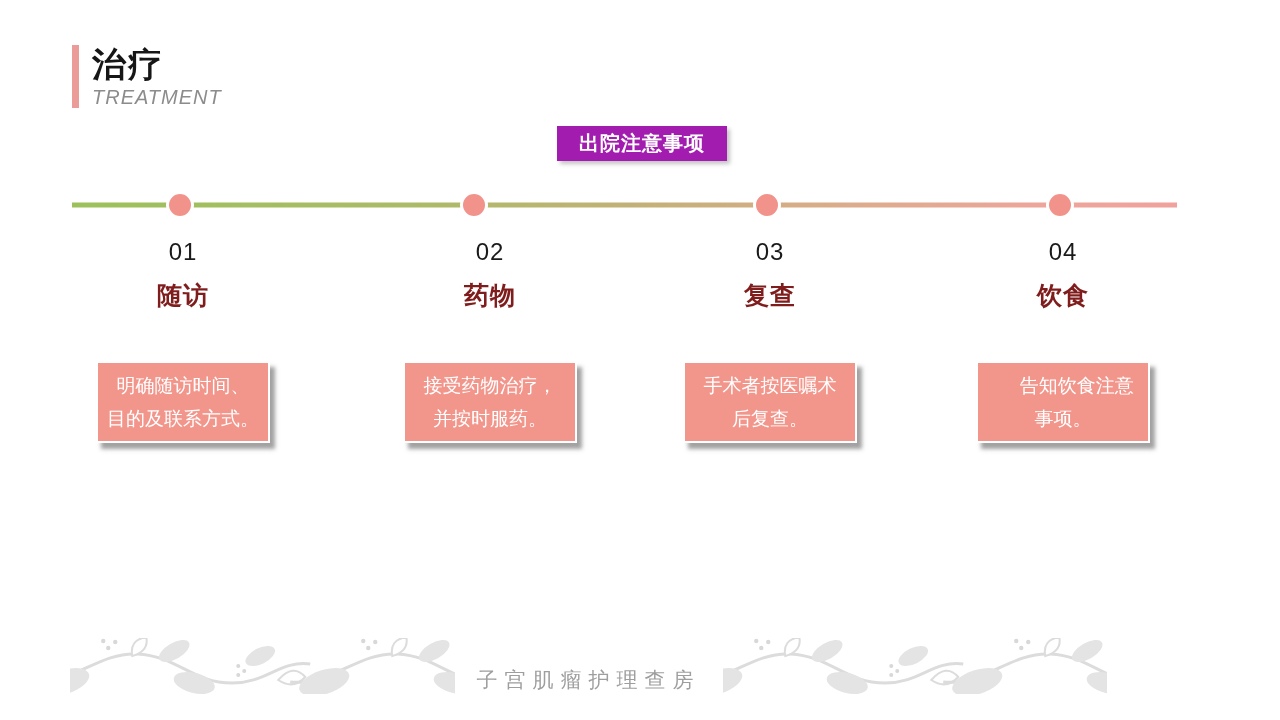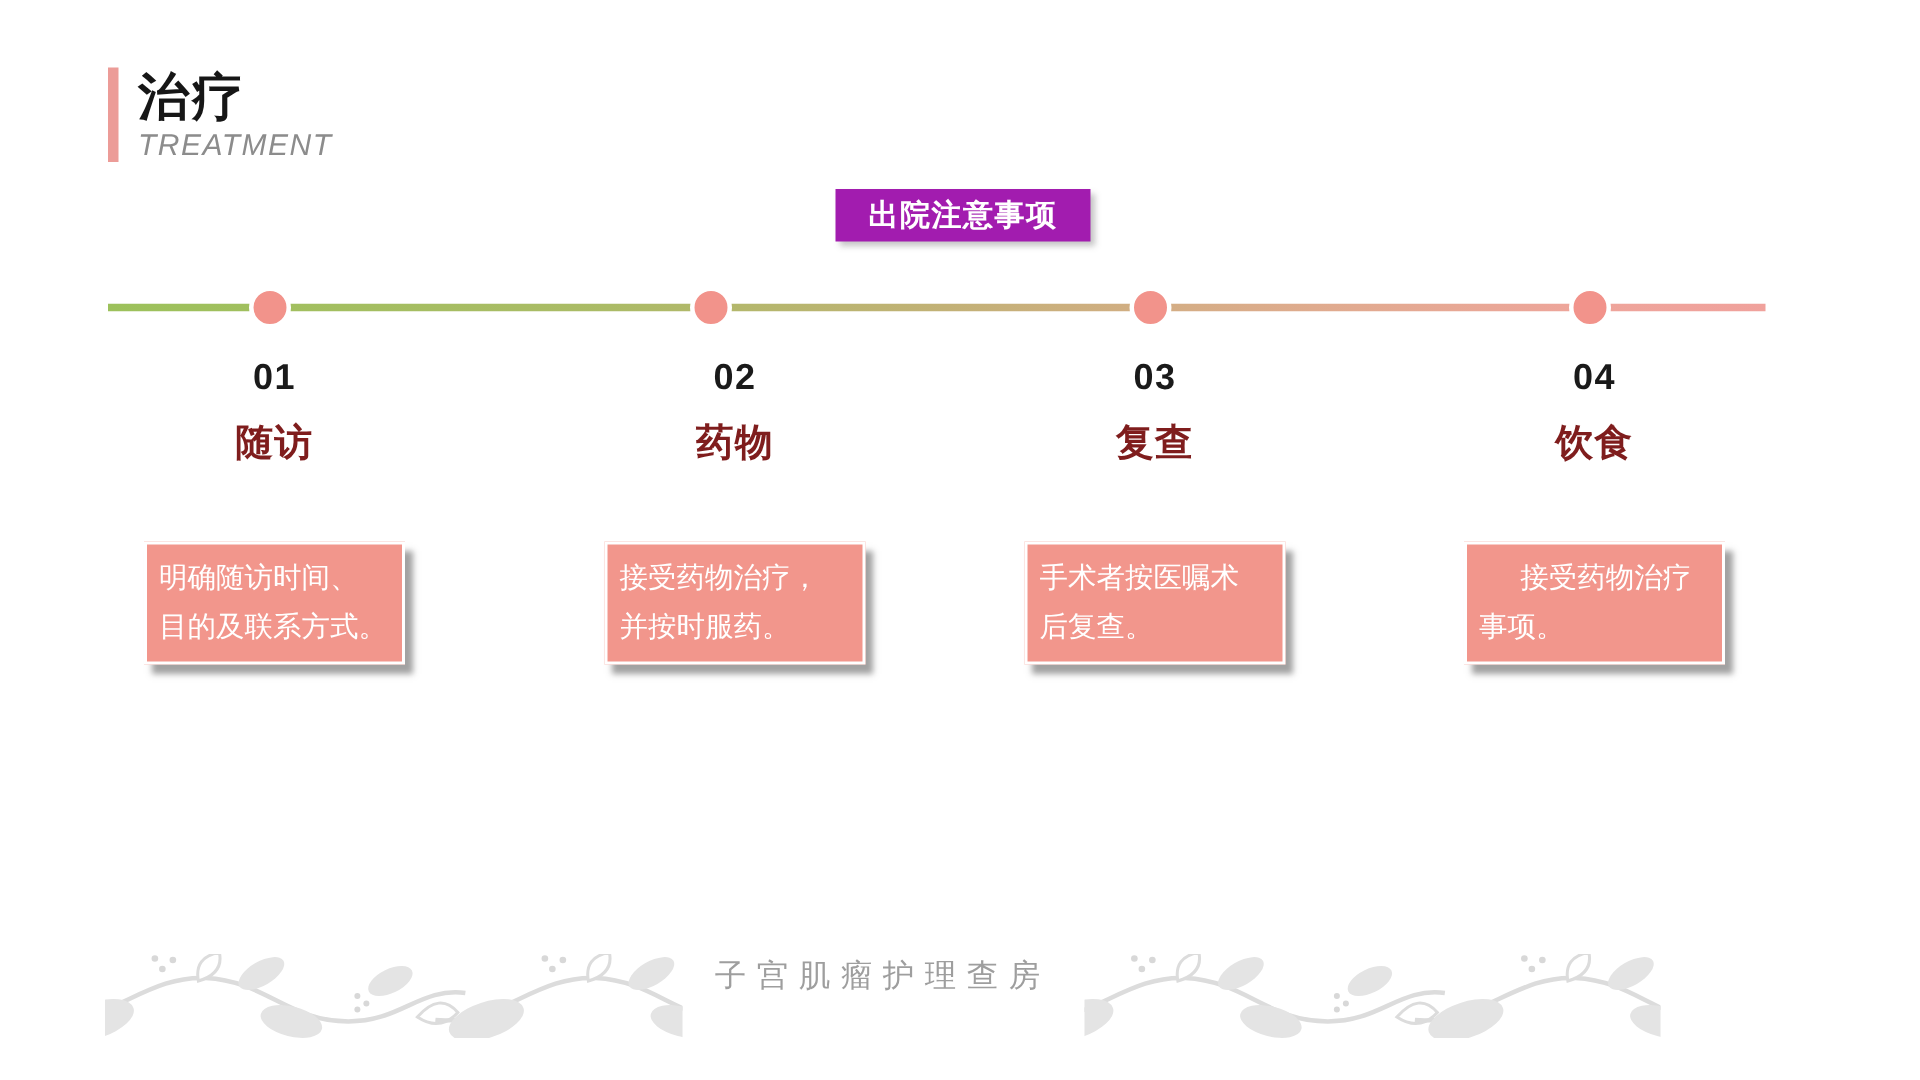--- a/index.html
+++ b/index.html
@@ -64,48 +64,49 @@
     position: absolute; top: 238px;
     width: 174px;
     text-align: center;
   }
   .col-1 { left: 96px; }
   .col-2 { left: 403px; }
   .col-3 { left: 683px; }
   .col-4 { left: 976px; }
 
   .step-number {
-    font-size: 24px; font-weight: 700; color: #1A1A1A;
+    font-size: 24px; font-weight: 400; color: #1A1A1A;
     line-height: 28px; letter-spacing: 1px;
   }
   .step-label {
     margin-top: 14px;
     font-size: 25px; font-weight: 700; color: #7f1d1d;
     line-height: 30px; letter-spacing: 1px;
   }
   .desc-box {
     margin-top: 51px;
     height: 82px;
     background: #F2968C;
     border: 2px solid #ffffff;
     box-shadow: 5px 6px 4px rgba(70,70,70,0.5);
     padding: 6px 8px;
     text-align: left;
   }
   .desc-line {
     color: #ffffff; font-size: 19px; line-height: 33px;
     white-space: nowrap;
+    text-align: center;
   }
   .desc-line.indent-first { text-indent: 1.45em; }
 
   
   .footer {
     position: absolute; left: 70px; right: 70px; top: 636px;
     height: 58px;
-    display: flex; align-items: flex-start;
+    display: flex; align-items: flex-end;
   }
   .vine { flex: 1 1 0; height: 56px; min-width: 0; }
   .footer-text {
     margin: 0 22px;
     font-size: 21px; color: #9E9E9E;
     letter-spacing: 7px; white-space: nowrap;
   }
 </style>
 </head>
 <body>
@@ -184,21 +185,21 @@
     <div class="desc-box">
       <div class="desc-line">手术者按医嘱术</div>
       <div class="desc-line">后复查。</div>
     </div>
   </div>
 
   <div class="step-col col-4">
     <div class="step-number">04</div>
     <div class="step-label">饮食</div>
     <div class="desc-box">
-      <div class="desc-line indent-first">接受药物治疗</div>
+      <div class="desc-line indent-first">告知饮食注意</div>
       <div class="desc-line">事项。</div>
     </div>
   </div>
 
   <div class="footer">
     <svg class="vine" viewBox="0 0 440 56" preserveAspectRatio="xMidYMid slice">
       <use href="#vine-unit"></use>
       <use href="#vine-unit" x="260"></use>
     </svg>
     <div class="footer-text">子宫肌瘤护理查房</div>

